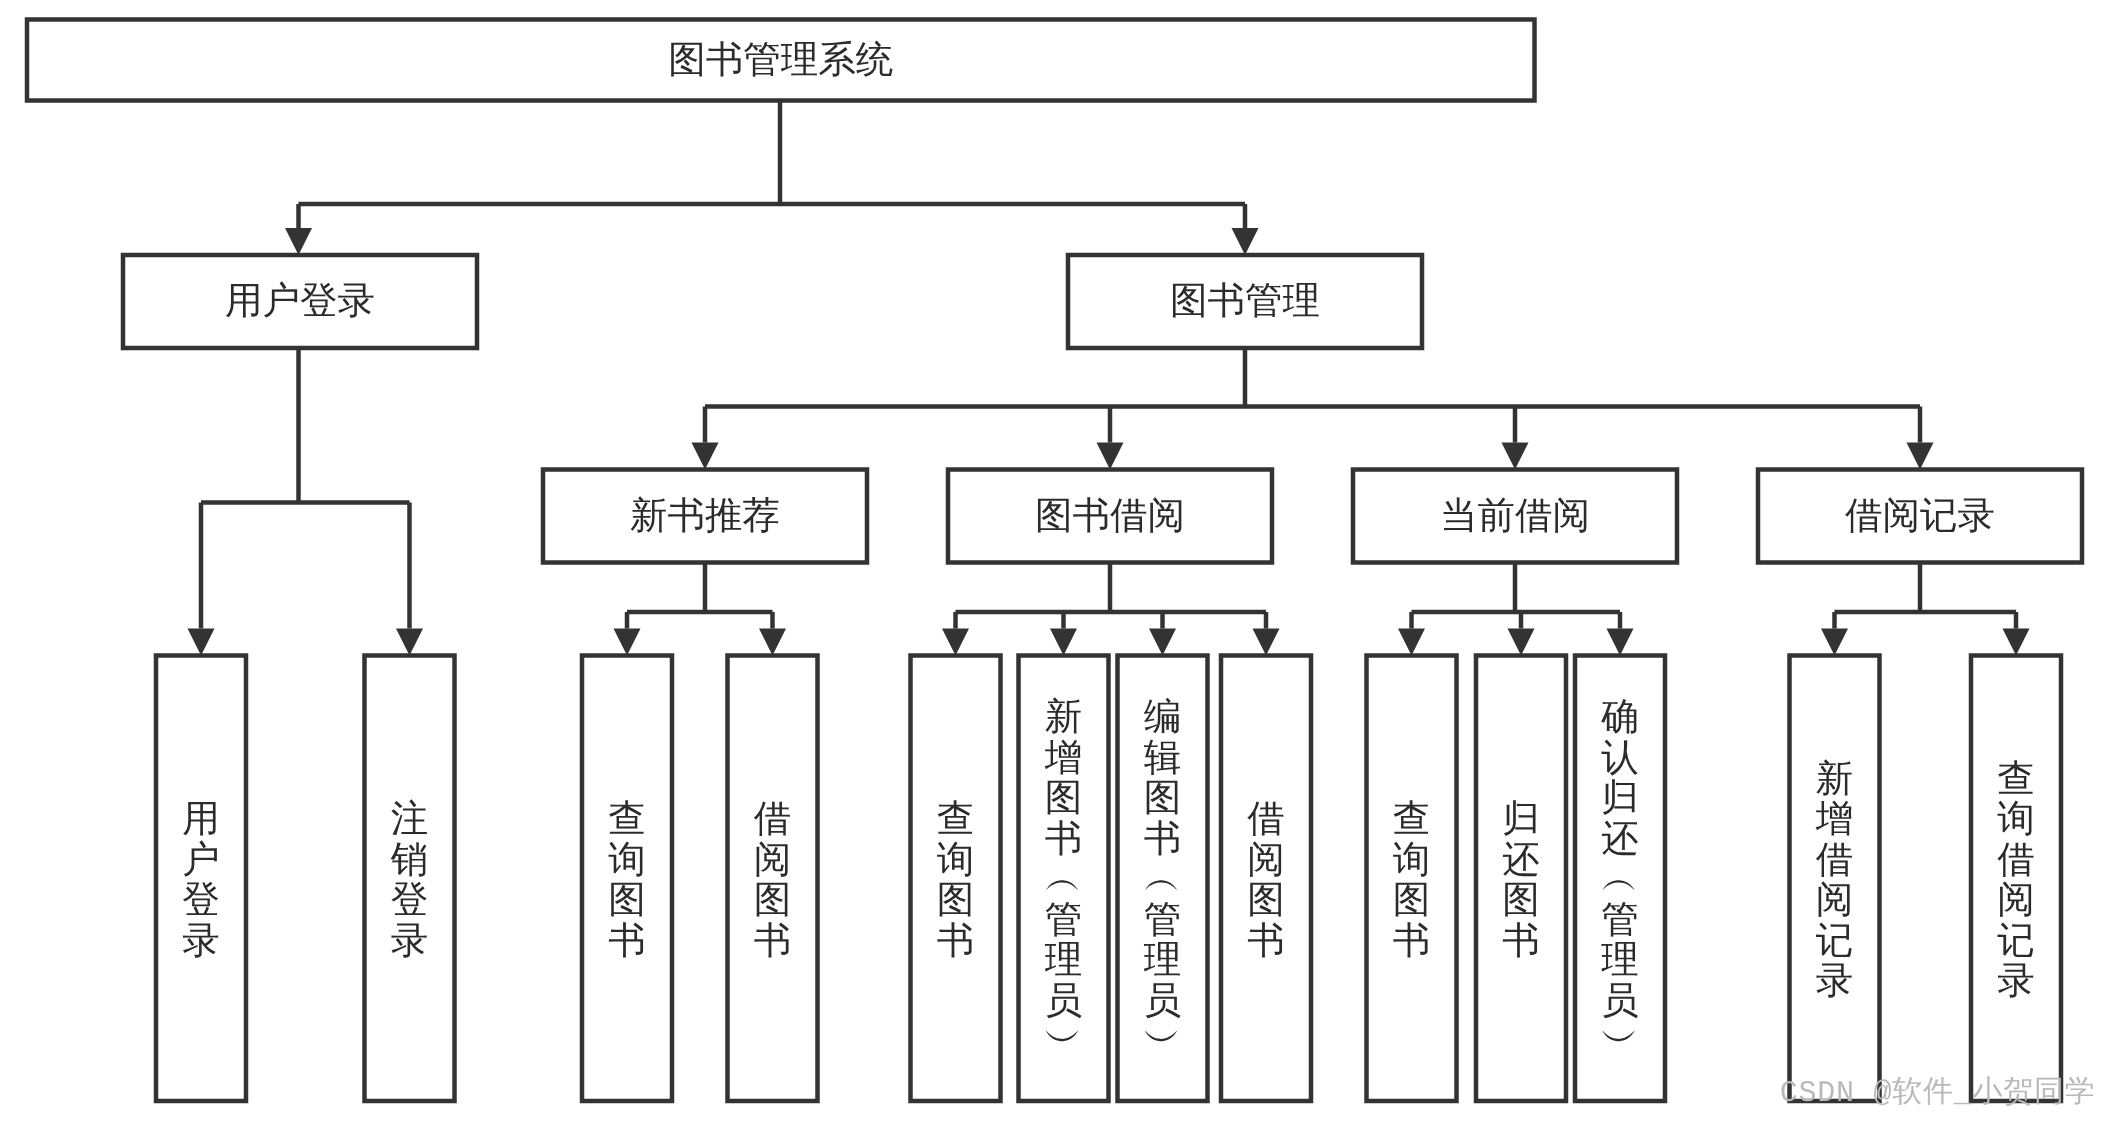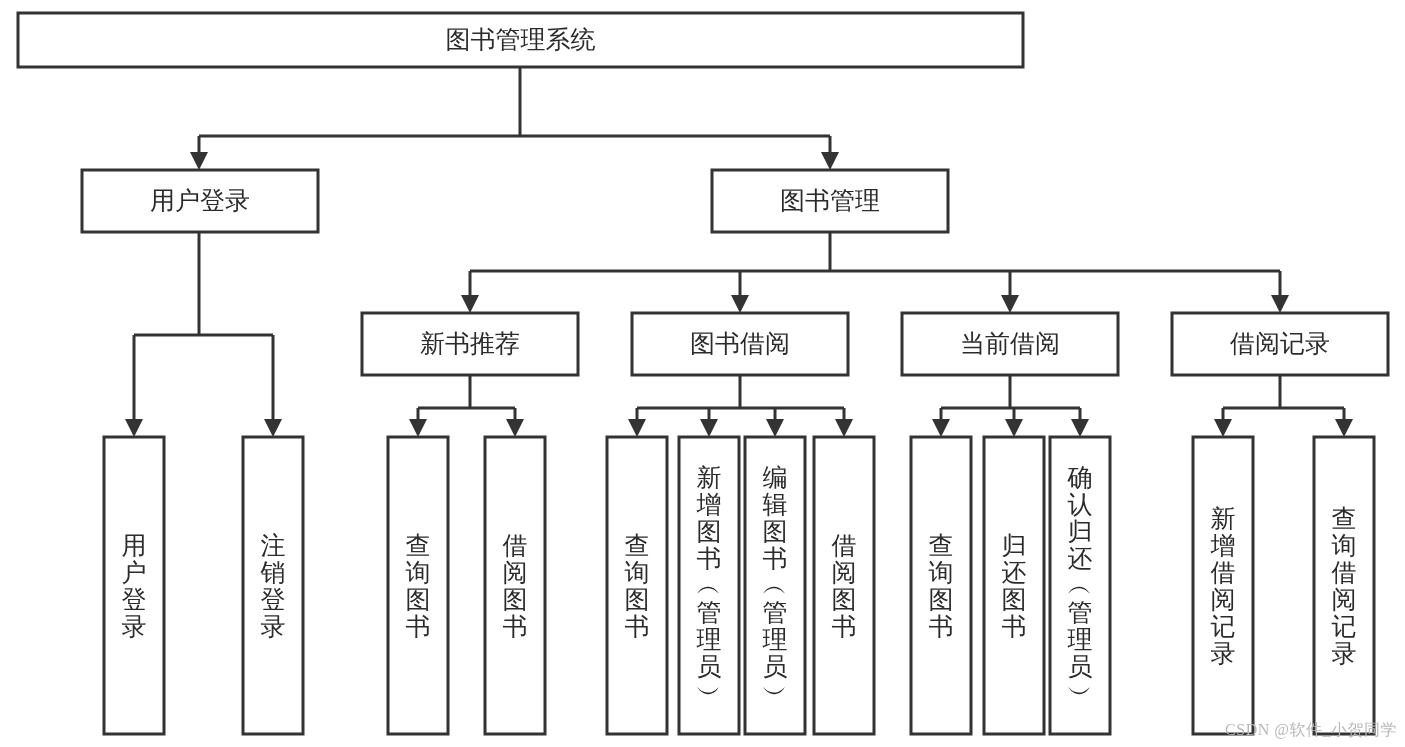--- a/index.html
+++ b/index.html
@@ -60,22 +60,22 @@
     display: block;
     text-align: center;
   }
   .vlabel span.paren {
     transform: rotate(90deg);
   }
   .watermark {
     position: absolute;
     right: 8px;
     bottom: 6px;
-    font-family: Liberation Serif, serif;
-    font-size: 16px;
+    font-family: Liberation Mono, monospace;
+    font-size: 20px;
     color: #b9b9b9;
     letter-spacing: 0.5px;
     pointer-events: none;
     user-select: none;
   }
 </style>
 </head>
 <body>
 
 <div id="diagram-root">

